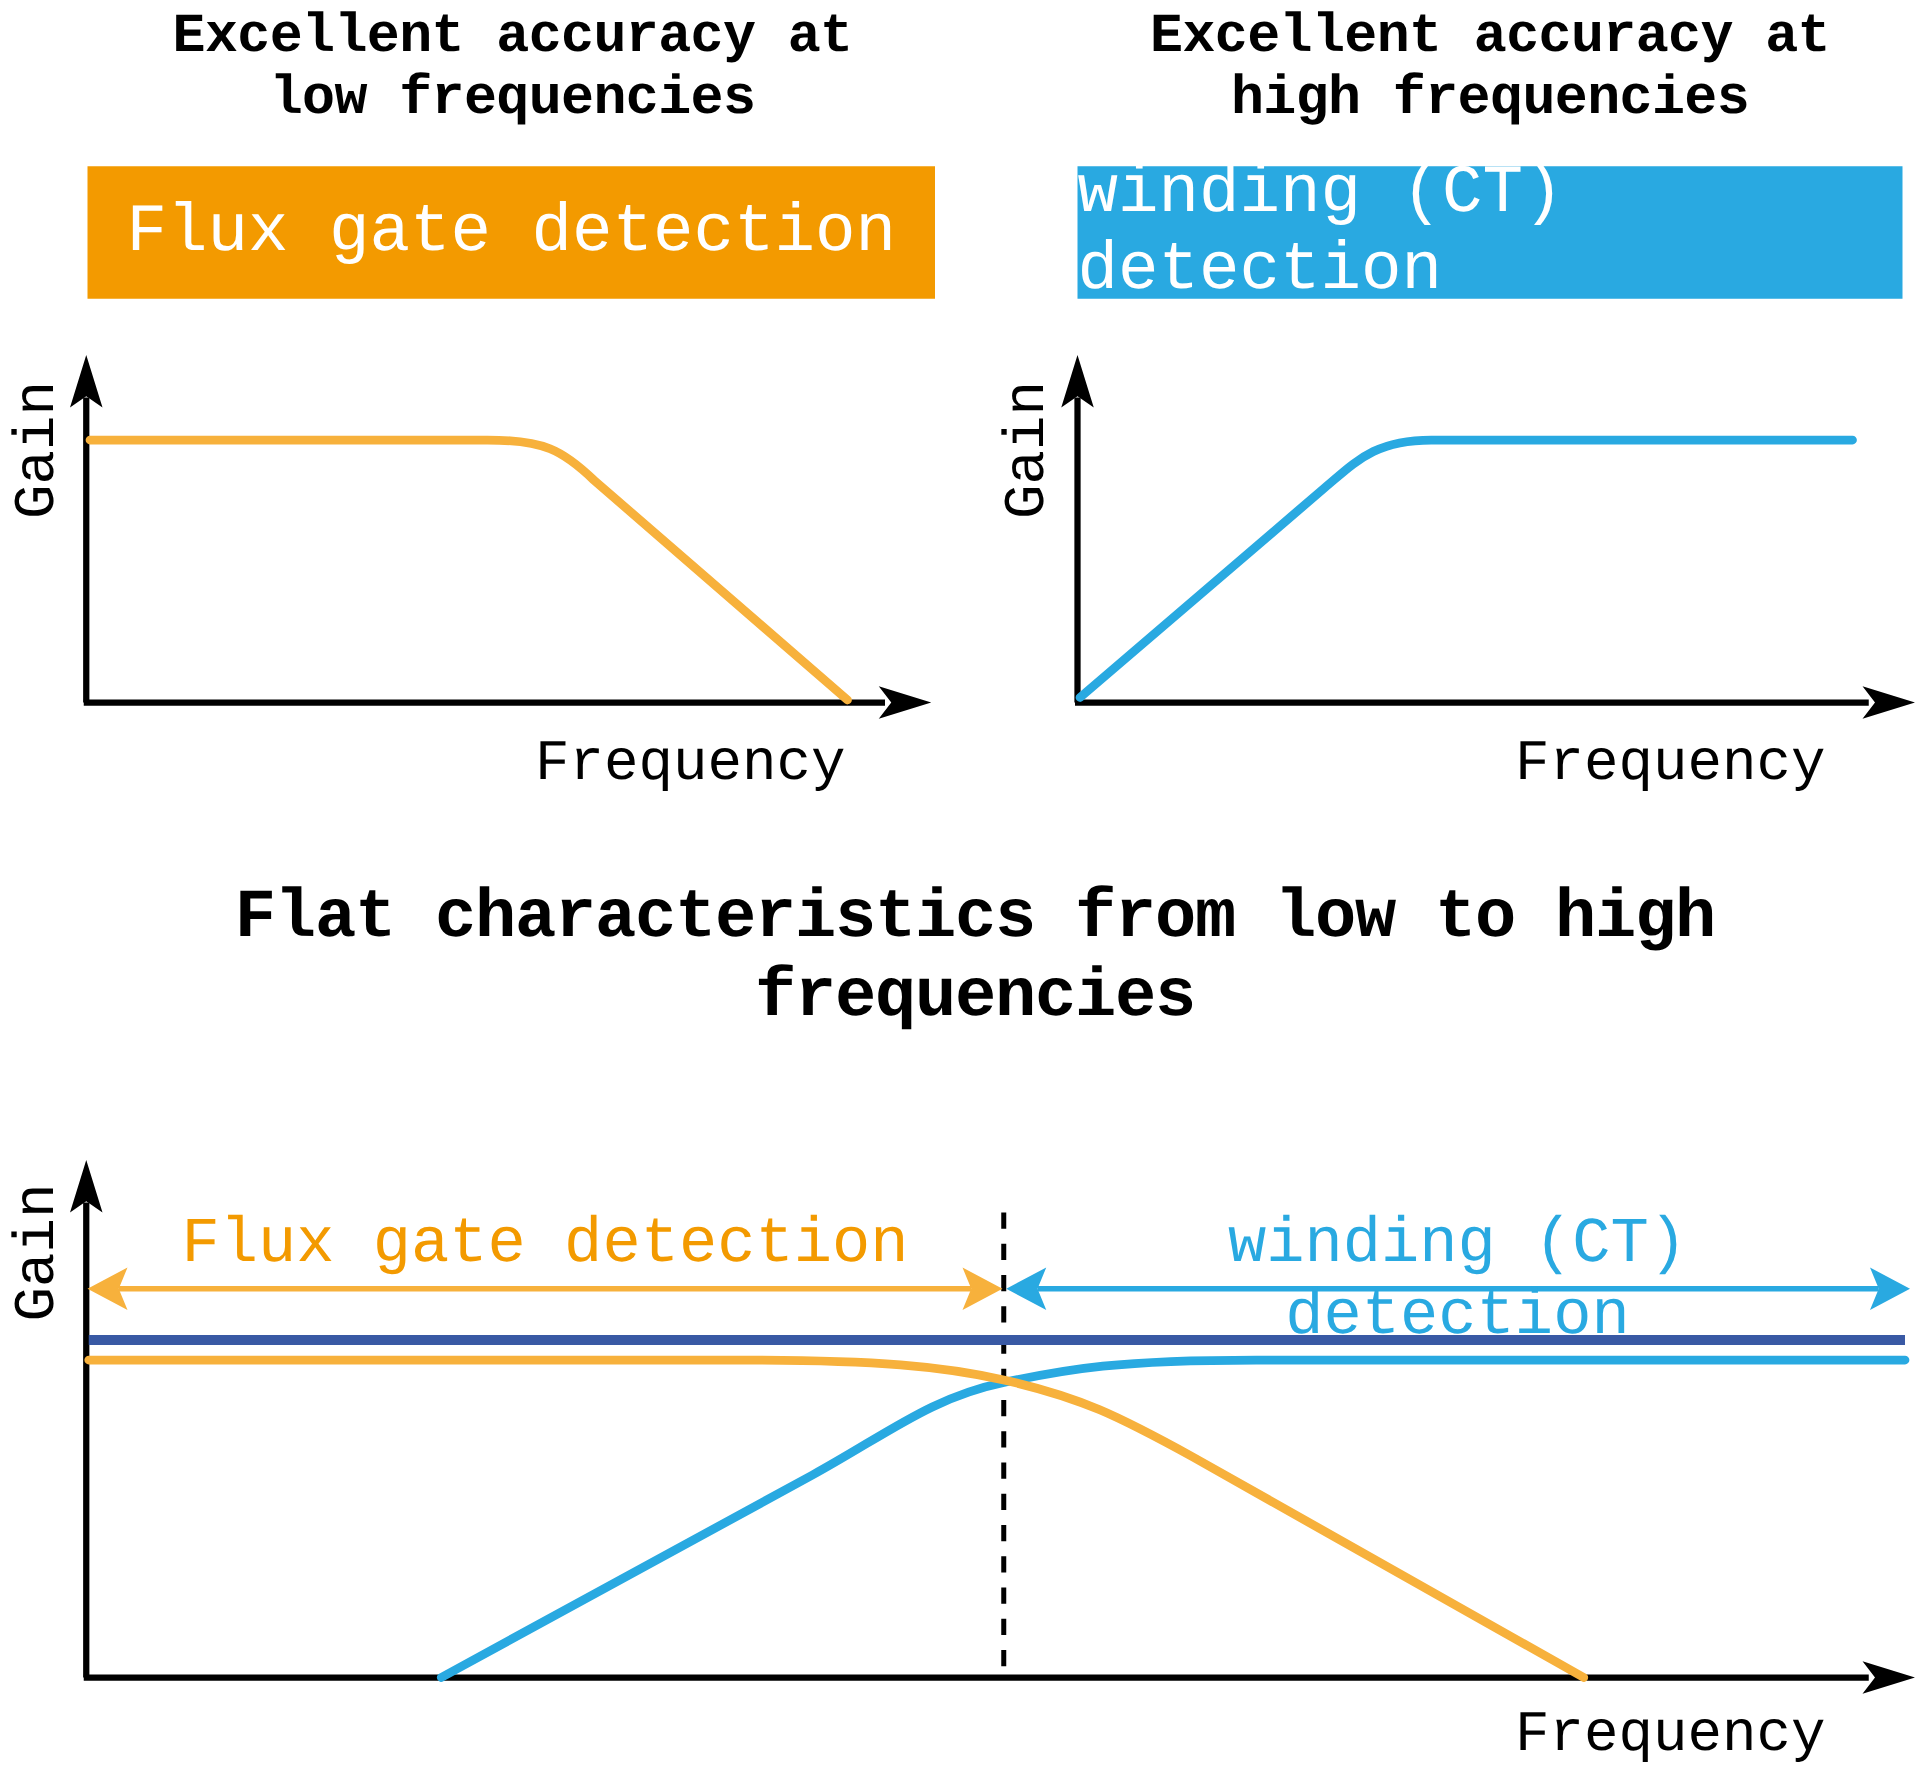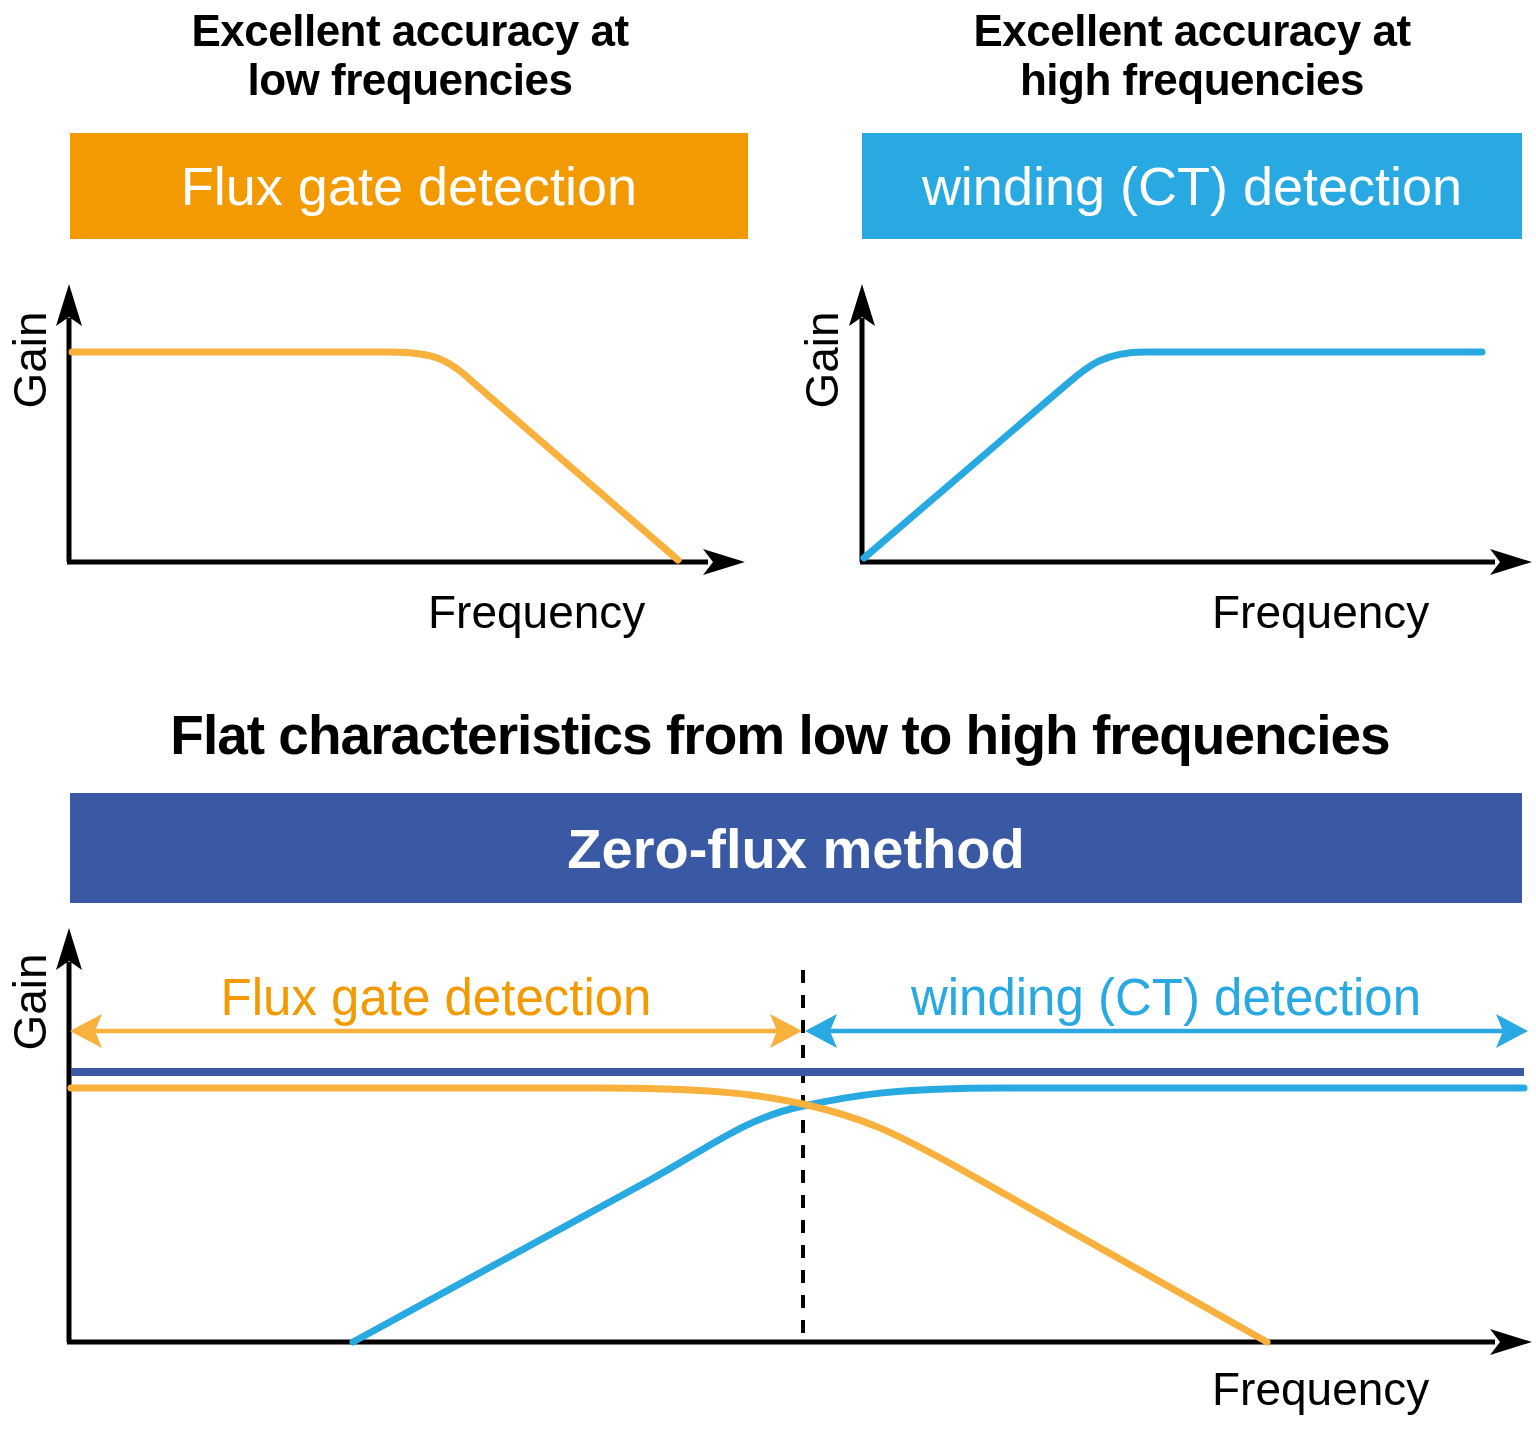--- a/index.html
+++ b/index.html
@@ -5,21 +5,21 @@
   :root{
     --orange:#F39A00;
     --orange-curve:#F7B13C;
     --blue:#29A9E1;
     --dark-blue:#3959A4;
     --ink:#000000;
   }
   html,body{margin:0;padding:0;background:#ffffff;}
   .page{
     position:relative;width:1536px;height:1429px;background:#ffffff;overflow:hidden;
-    font-family:Liberation Sans, sans-serif;color:var(--ink);
+    font-family:Liberation Mono, monospace;color:var(--ink);
   }
   .abs{position:absolute;}
   .heading{
     font-weight:bold;text-align:center;white-space:pre-line;
     font-size:44px;line-height:1.12;letter-spacing:-0.5px;
   }
   .heading-mid{
     font-weight:bold;text-align:center;font-size:55px;letter-spacing:-1px;
   }
   .banner{
@@ -84,23 +84,20 @@
     <polygon class="axhead" points="17,8 4,50 17,41 30,50"></polygon>
     <line class="ax" x1="17" y1="42" x2="17" y2="286"></line>
     <line class="ax" x1="15" y1="286" x2="650" y2="286"></line>
     <polygon class="axhead" points="687,286 645,273 655,286 645,299"></polygon>
     <path class="curve-b" d="M19,282 L215,114 C240,93 255,76 300,76 L637,76"></path>
   </svg>
   <div class="abs gain-label" style="left:752px;top:336px;">Gain</div>
   <div class="abs freq-label" style="left:1212px;top:585px;">Frequency</div>
 
   <div class="abs heading-mid" style="left:12px;top:703px;width:1536px;">Flat characteristics from low to high frequencies</div>
-  <div class="abs banner banner-dark">
-    <span>Zero-flux method</span>
-  </div>
 
   <svg class="abs" style="left:55px;top:918px;" width="1481" height="500" viewBox="0 0 1481 500">
 
     <polygon class="axhead" points="14,10 1,52 14,43 27,52"></polygon>
     <line class="ax" x1="14" y1="44" x2="14" y2="424"></line>
     <line class="ax" x1="12" y1="424" x2="1440" y2="424"></line>
     <polygon class="axhead" points="1477,424 1435,411 1445,424 1435,437"></polygon>
 
     <line class="dash" x1="748" y1="52" x2="748" y2="424"></line>
 

